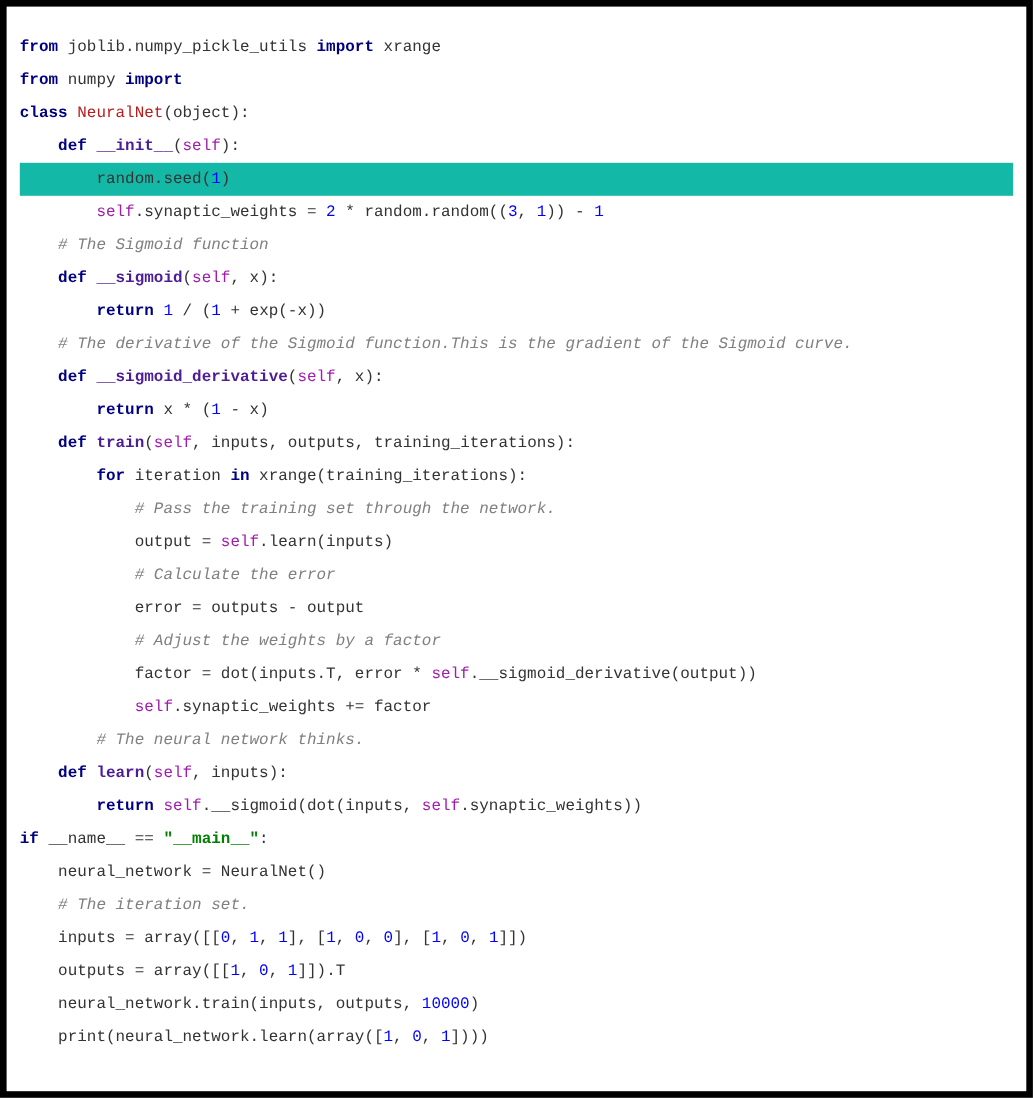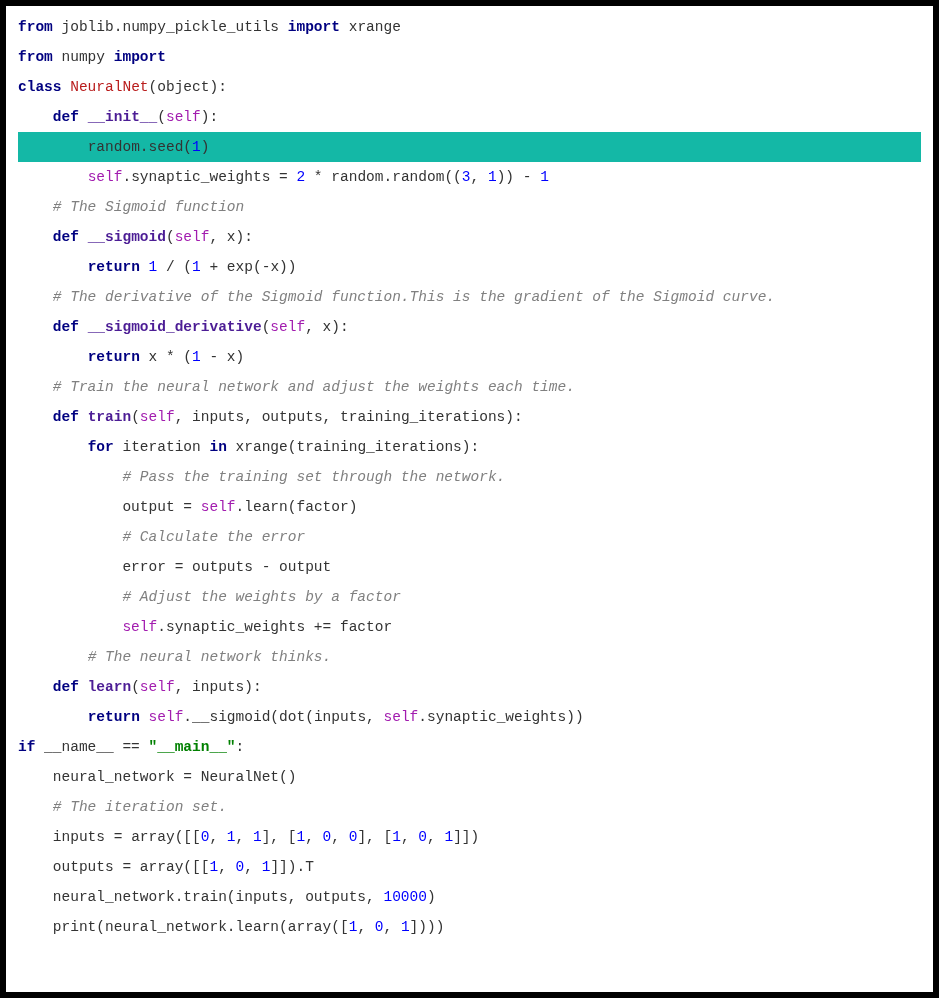--- a/index.html
+++ b/index.html
@@ -8,21 +8,21 @@
     height: 998px;
     background: #000;
     padding: 6px;
     font-family: Consolas, "Courier New", monospace;
     font-size: 14.5px;
   }
   .window {
     width: 100%;
     height: 100%;
     background: #fff;
-    padding: 6px 12px;
+    padding: 22px 12px;
   }
   .line {
     line-height: 30px;
     white-space: pre;
     color: #333;
   }
   .hl { background: #14b8a6; }
   .kw { color: #000080; font-weight: bold; }
   .cls { color: #b91c1c; }
   .fn { color: #4c1d95; font-weight: bold; }
@@ -40,28 +40,28 @@
 <div class="line"><span class="kw">class</span><span class="cls"> NeuralNet</span><span>(object):</span></div>
 <div class="line">    <span class="kw">def</span> <span class="fn">__init__</span><span>(</span><span class="self">self</span><span>):</span></div>
 <div class="line hl">        <span>random.seed(</span><span class="num">1</span><span>)</span></div>
 <div class="line">        <span class="self">self</span><span>.synaptic_weights = </span><span class="num">2</span><span> * random.random((</span><span class="num">3</span><span>, </span><span class="num">1</span><span>)) - </span><span class="num">1</span></div>
 <div class="line">    <span class="cm"># The Sigmoid function</span></div>
 <div class="line">    <span class="kw">def</span> <span class="fn">__sigmoid</span><span>(</span><span class="self">self</span><span>, x):</span></div>
 <div class="line">        <span class="kw">return</span><span> </span><span class="num">1</span><span> / (</span><span class="num">1</span><span> + exp(-x))</span></div>
 <div class="line">    <span class="cm"># The derivative of the Sigmoid function.This is the gradient of the Sigmoid curve.</span></div>
 <div class="line">    <span class="kw">def</span> <span class="fn">__sigmoid_derivative</span><span>(</span><span class="self">self</span><span>, x):</span></div>
 <div class="line">        <span class="kw">return</span><span> x * (</span><span class="num">1</span><span> - x)</span></div>
-<div class="line">    <span class="cm"># Train the neural network and adjust the weights each time.</span></div>
 <div class="line">    <span class="kw">def</span> <span class="fn">train</span><span>(</span><span class="self">self</span><span>, inputs, outputs, training_iterations):</span></div>
 <div class="line">        <span class="kw">for</span><span> iteration </span><span class="kw">in</span><span> xrange(training_iterations):</span></div>
 <div class="line">            <span class="cm"># Pass the training set through the network.</span></div>
-<div class="line">            <span>output = </span><span class="self">self</span><span>.learn(factor)</span></div>
+<div class="line">            <span>output = </span><span class="self">self</span><span>.learn(inputs)</span></div>
 <div class="line">            <span class="cm"># Calculate the error</span></div>
 <div class="line">            <span>error = outputs - output</span></div>
 <div class="line">            <span class="cm"># Adjust the weights by a factor</span></div>
+<div class="line">            <span>factor = dot(inputs.T, error * </span><span class="self">self</span><span>.__sigmoid_derivative(output))</span></div>
 <div class="line">            <span class="self">self</span><span>.synaptic_weights += factor</span></div>
 <div class="line">        <span class="cm"># The neural network thinks.</span></div>
 <div class="line">    <span class="kw">def</span> <span class="fn">learn</span><span>(</span><span class="self">self</span><span>, inputs):</span></div>
 <div class="line">        <span class="kw">return</span><span> </span><span class="self">self</span><span>.__sigmoid(dot(inputs, </span><span class="self">self</span><span>.synaptic_weights))</span></div>
 <div class="line"><span class="kw">if</span><span> __name__ == </span><span class="str">"__main__"</span><span>:</span></div>
 <div class="line">    <span>neural_network = NeuralNet()</span></div>
 <div class="line">    <span class="cm"># The iteration set.</span></div>
 <div class="line">    <span>inputs = array([[</span><span class="num">0</span><span>, </span><span class="num">1</span><span>, </span><span class="num">1</span><span>], [</span><span class="num">1</span><span>, </span><span class="num">0</span><span>, </span><span class="num">0</span><span>], [</span><span class="num">1</span><span>, </span><span class="num">0</span><span>, </span><span class="num">1</span><span>]])</span></div>
 <div class="line">    <span>outputs = array([[</span><span class="num">1</span><span>, </span><span class="num">0</span><span>, </span><span class="num">1</span><span>]]).T</span></div>
 <div class="line">    <span>neural_network.train(inputs, outputs, </span><span class="num">10000</span><span>)</span></div>

